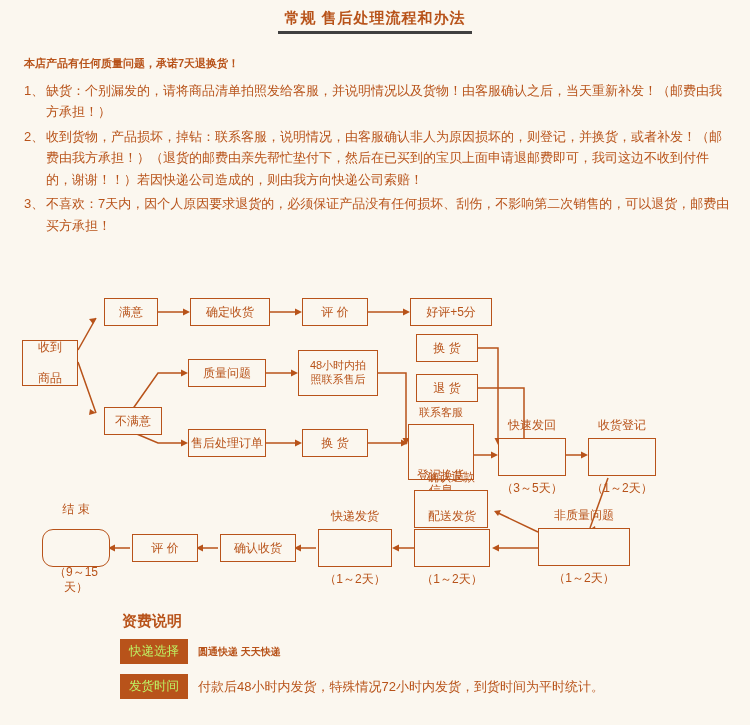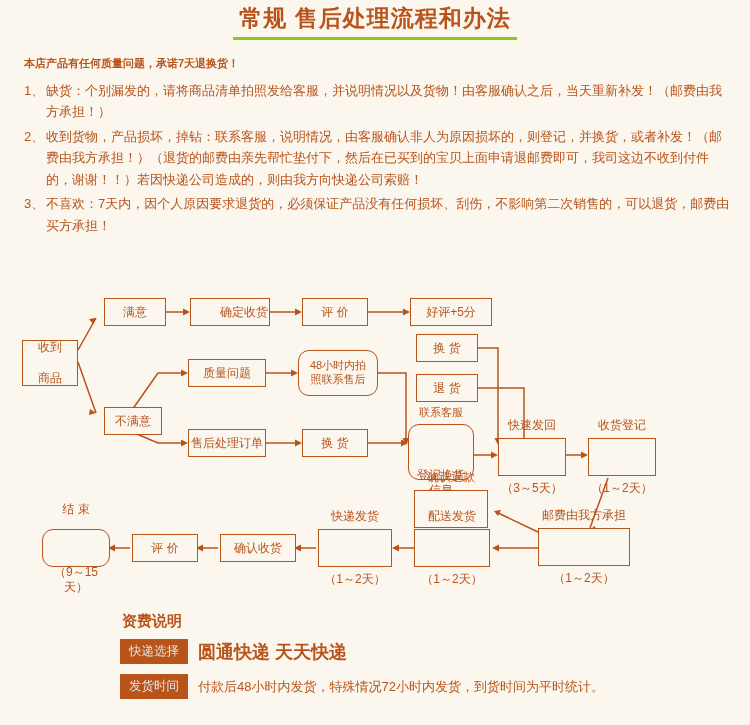--- a/index.html
+++ b/index.html
@@ -12,53 +12,53 @@
     overflow:hidden;
   }
   #root{position:relative;width:750px;height:725px;}
 
   
   .header{
     position:absolute;left:0;top:0;width:750px;height:42px;
     display:flex;align-items:center;justify-content:center;
   }
   .header-title{
-    font-size:23px;font-weight:bold;color:#b8531a;letter-spacing:1px;
-    border-bottom:3px solid #84cc16;padding:0 6px 3px 6px;
+    font-size:15px;font-weight:bold;color:#b8531a;letter-spacing:1px;
+    border-bottom:3px solid #404040;padding:0 6px 3px 6px;
   }
 
   
   .textblock{position:absolute;left:24px;top:56px;width:706px;}
   .lead{font-size:11px;font-weight:bold;color:#b8531a;margin:0 0 9px 0;}
   .item{display:flex;font-size:13px;line-height:1.65;color:#b8531a;margin-bottom:3px;}
   .item .num{width:22px;flex:0 0 22px;}
   .item .txt{flex:1;}
 
   
   .flow{position:absolute;left:0;top:280px;width:750px;height:320px;}
   .node{
     position:absolute;border:1.5px solid #b8531a;background:#fbf7ef;
     color:#b8531a;font-size:12px;text-align:center;
     display:flex;flex-direction:column;align-items:center;justify-content:center;
     line-height:1.25;box-sizing:border-box;padding:2px 1px;
   }
   .node .sub{font-size:12px;margin-top:48px;}
-  .node.small{font-size:11px;border-radius:11px;}
+  .node.small{font-size:11px;}
   svg.lines{position:absolute;left:0;top:0;width:750px;height:320px;pointer-events:none;}
 
   
   .fee{position:absolute;left:120px;top:612px;width:620px;}
   .fee-title{font-size:15px;font-weight:bold;color:#b8531a;margin:0 0 8px 2px;}
   .fee-row{display:flex;align-items:center;margin-bottom:10px;}
   .fee-tag{
-    background:#b8531a;color:#e5e5e5;font-size:12.5px;
+    background:#b8531a;color:#bef264;font-size:12.5px;
     padding:4px 9px;margin-right:10px;white-space:nowrap;
   }
   .fee-val{font-size:13px;color:#b8531a;}
-  .fee-val.big{font-size:18px;font-weight:bold;}
+  .fee-val.big{font-size:10px;font-weight:bold;}
 </style>
 </head>
 <body>
 
 <div id="root">
 
   <div class="header">
     <div class="header-title">常规 售后处理流程和办法</div>
   </div>
 
@@ -150,25 +150,25 @@
         <path d="M130,268 L110,268"></path>
         <path d="M108,268 l7,-3.5 l0,7 z" fill="#b8531a" stroke="none"></path>
       </g>
     </svg>
 
     <div class="node" style="left:22px;top:60px;width:56px;height:46px;gap:16px;">
       <span>收到</span>
       <span>商品</span>
     </div>
 
-    <div class="node" style="left:104px;top:18px;width:62px;height:28px;">
+    <div class="node" style="left:104px;top:18px;width:54px;height:28px;">
       <span>满意</span>
     </div>
 
-    <div class="node" style="left:190px;top:18px;width:80px;height:28px;align-items:flex-end;">
+    <div class="node" style="left:190px;top:18px;width:80px;height:28px;">
       <span>确定收货</span>
     </div>
 
     <div class="node" style="left:302px;top:18px;width:66px;height:28px;">
       <span>评 价</span>
     </div>
 
     <div class="node" style="left:410px;top:18px;width:82px;height:28px;">
       <span>好评+5分</span>
     </div>
@@ -217,21 +217,21 @@
       <span>收货登记</span>
       <span class="sub">（1～2天）</span>
     </div>
 
     <div class="node" style="left:414px;top:210px;width:74px;height:38px;">
       <span>确认退款</span>
       <span class="sub">（1～2天）</span>
     </div>
 
     <div class="node" style="left:538px;top:248px;width:92px;height:38px;">
-      <span>邮费由我方承担</span>
+      <span>非质量问题</span>
       <span class="sub">（1～2天）</span>
     </div>
 
     <div class="node" style="left:414px;top:249px;width:76px;height:38px;">
       <span>配送发货</span>
       <span class="sub">（1～2天）</span>
     </div>
 
     <div class="node" style="left:318px;top:249px;width:74px;height:38px;">
       <span>快递发货</span>

